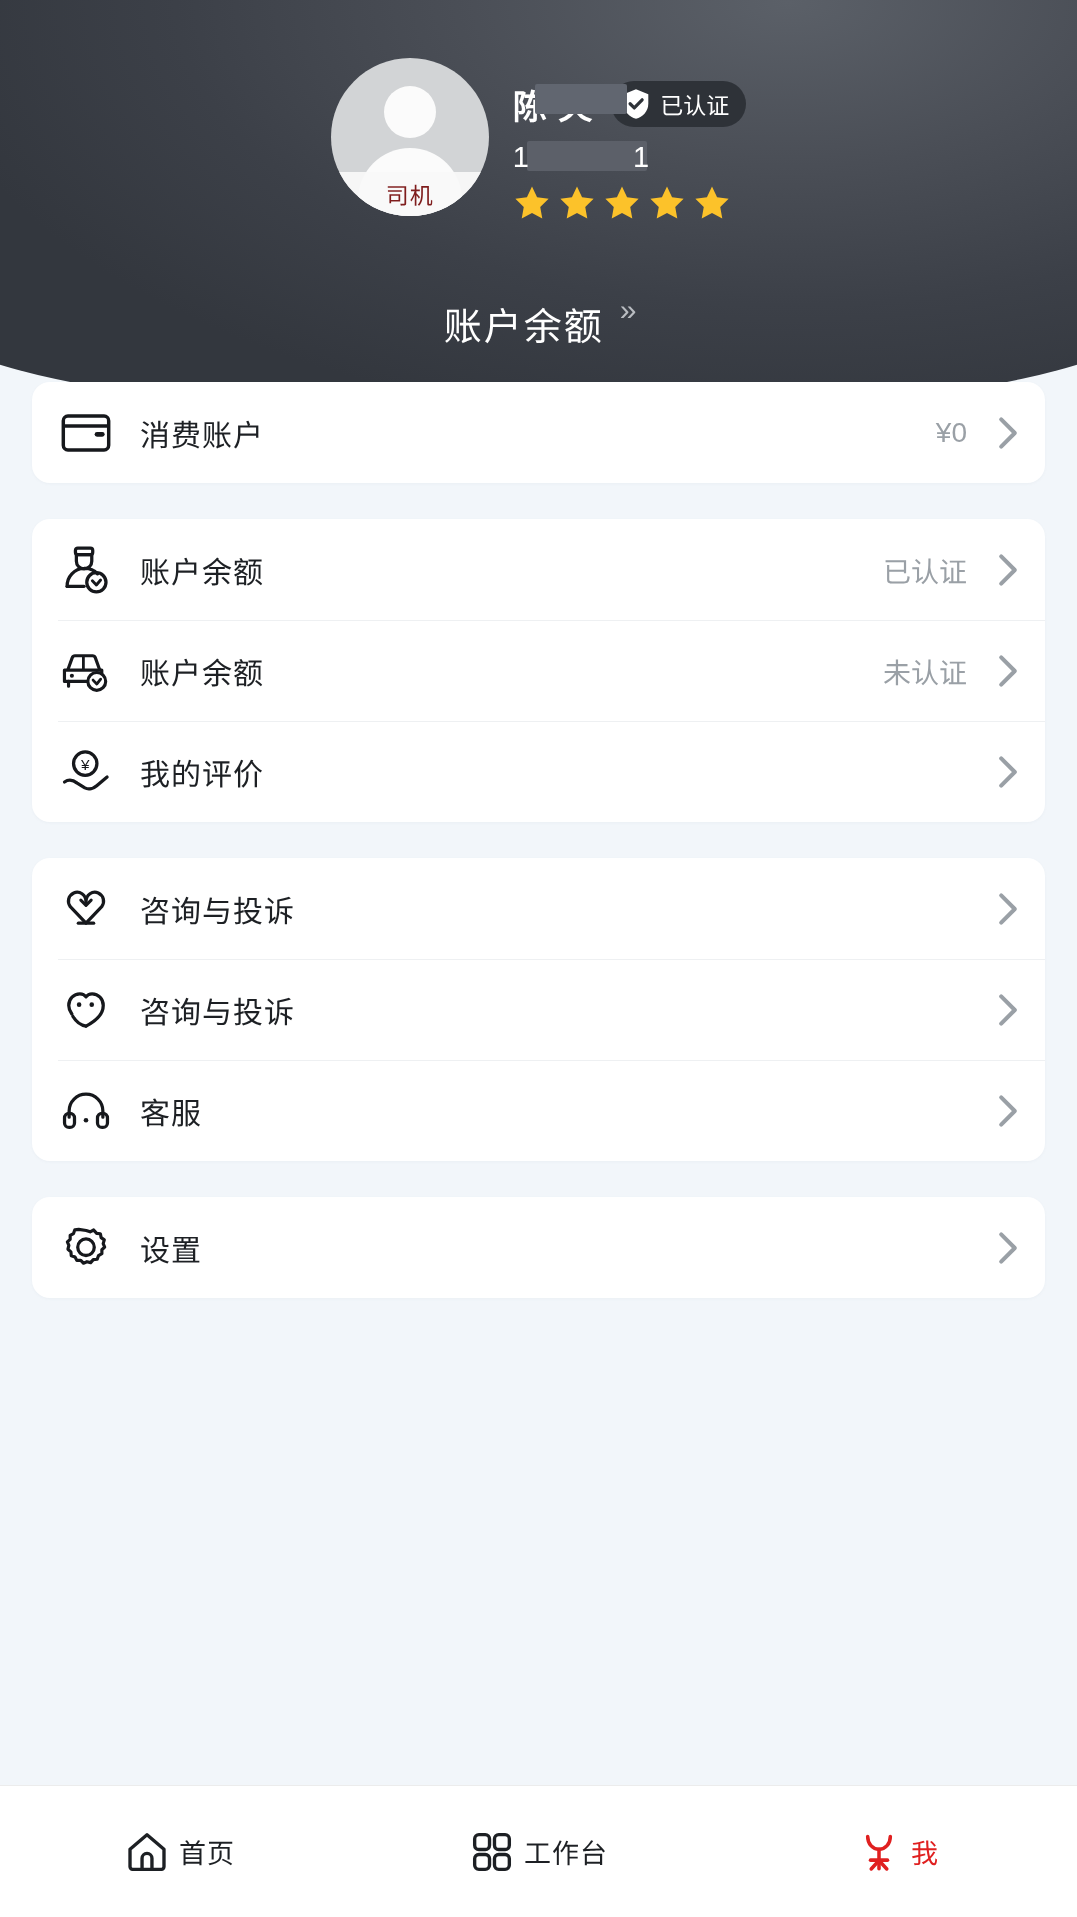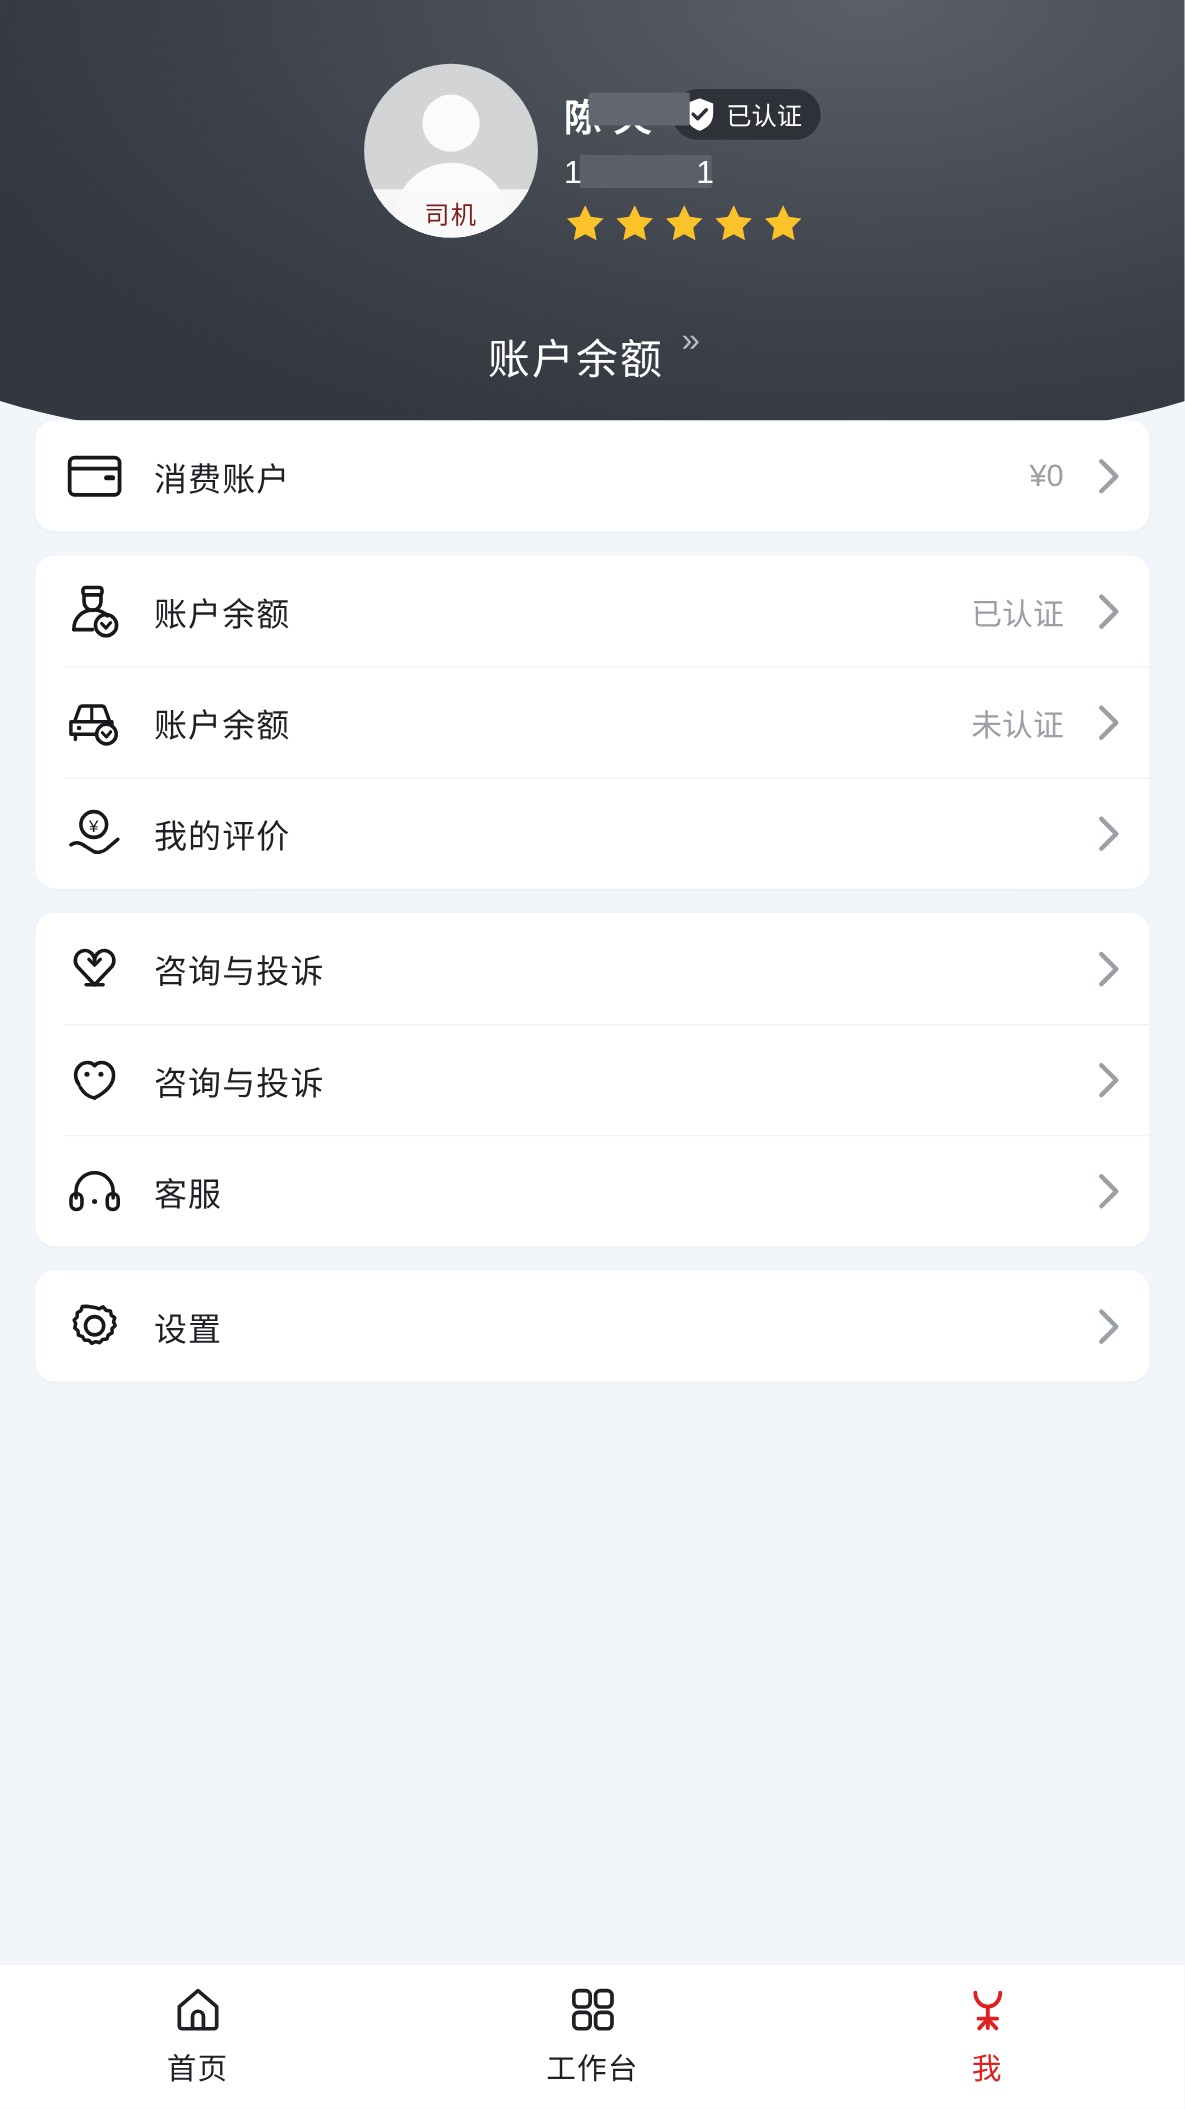--- a/index.html
+++ b/index.html
@@ -183,21 +183,21 @@
   .content {
     position: relative;
     z-index: 5;
     flex: 1 1 auto;
     padding: 0 32px;
     margin-top: -38px;
   }
   .card {
     background: #ffffff;
     border-radius: 18px;
-    margin-bottom: 22px;
+    margin-bottom: 36px;
     overflow: hidden;
     box-shadow: 0 1px 3px rgba(120,135,150,0.06);
   }
   .row {
     display: flex;
     align-items: center;
     height: 101px;
     padding: 0 26px 0 26px;
     position: relative;
   }
@@ -239,21 +239,21 @@
     flex: 0 0 auto;
     height: 132px;
     background: #ffffff;
     border-top: 1px solid #ececec;
     display: flex;
     align-items: center;
   }
   .tab {
     flex: 1 1 0;
     display: flex;
-    flex-direction: column;
+    flex-direction: row;
     align-items: center;
     justify-content: center;
     gap: 9px;
     font-family: Liberation Mono, monospace;
   }
   .tab-icon { width: 46px; height: 46px; display:block; }
   .tab-label {
     font-size: 27px;
     color: #1d2024;
     letter-spacing: 1px;

